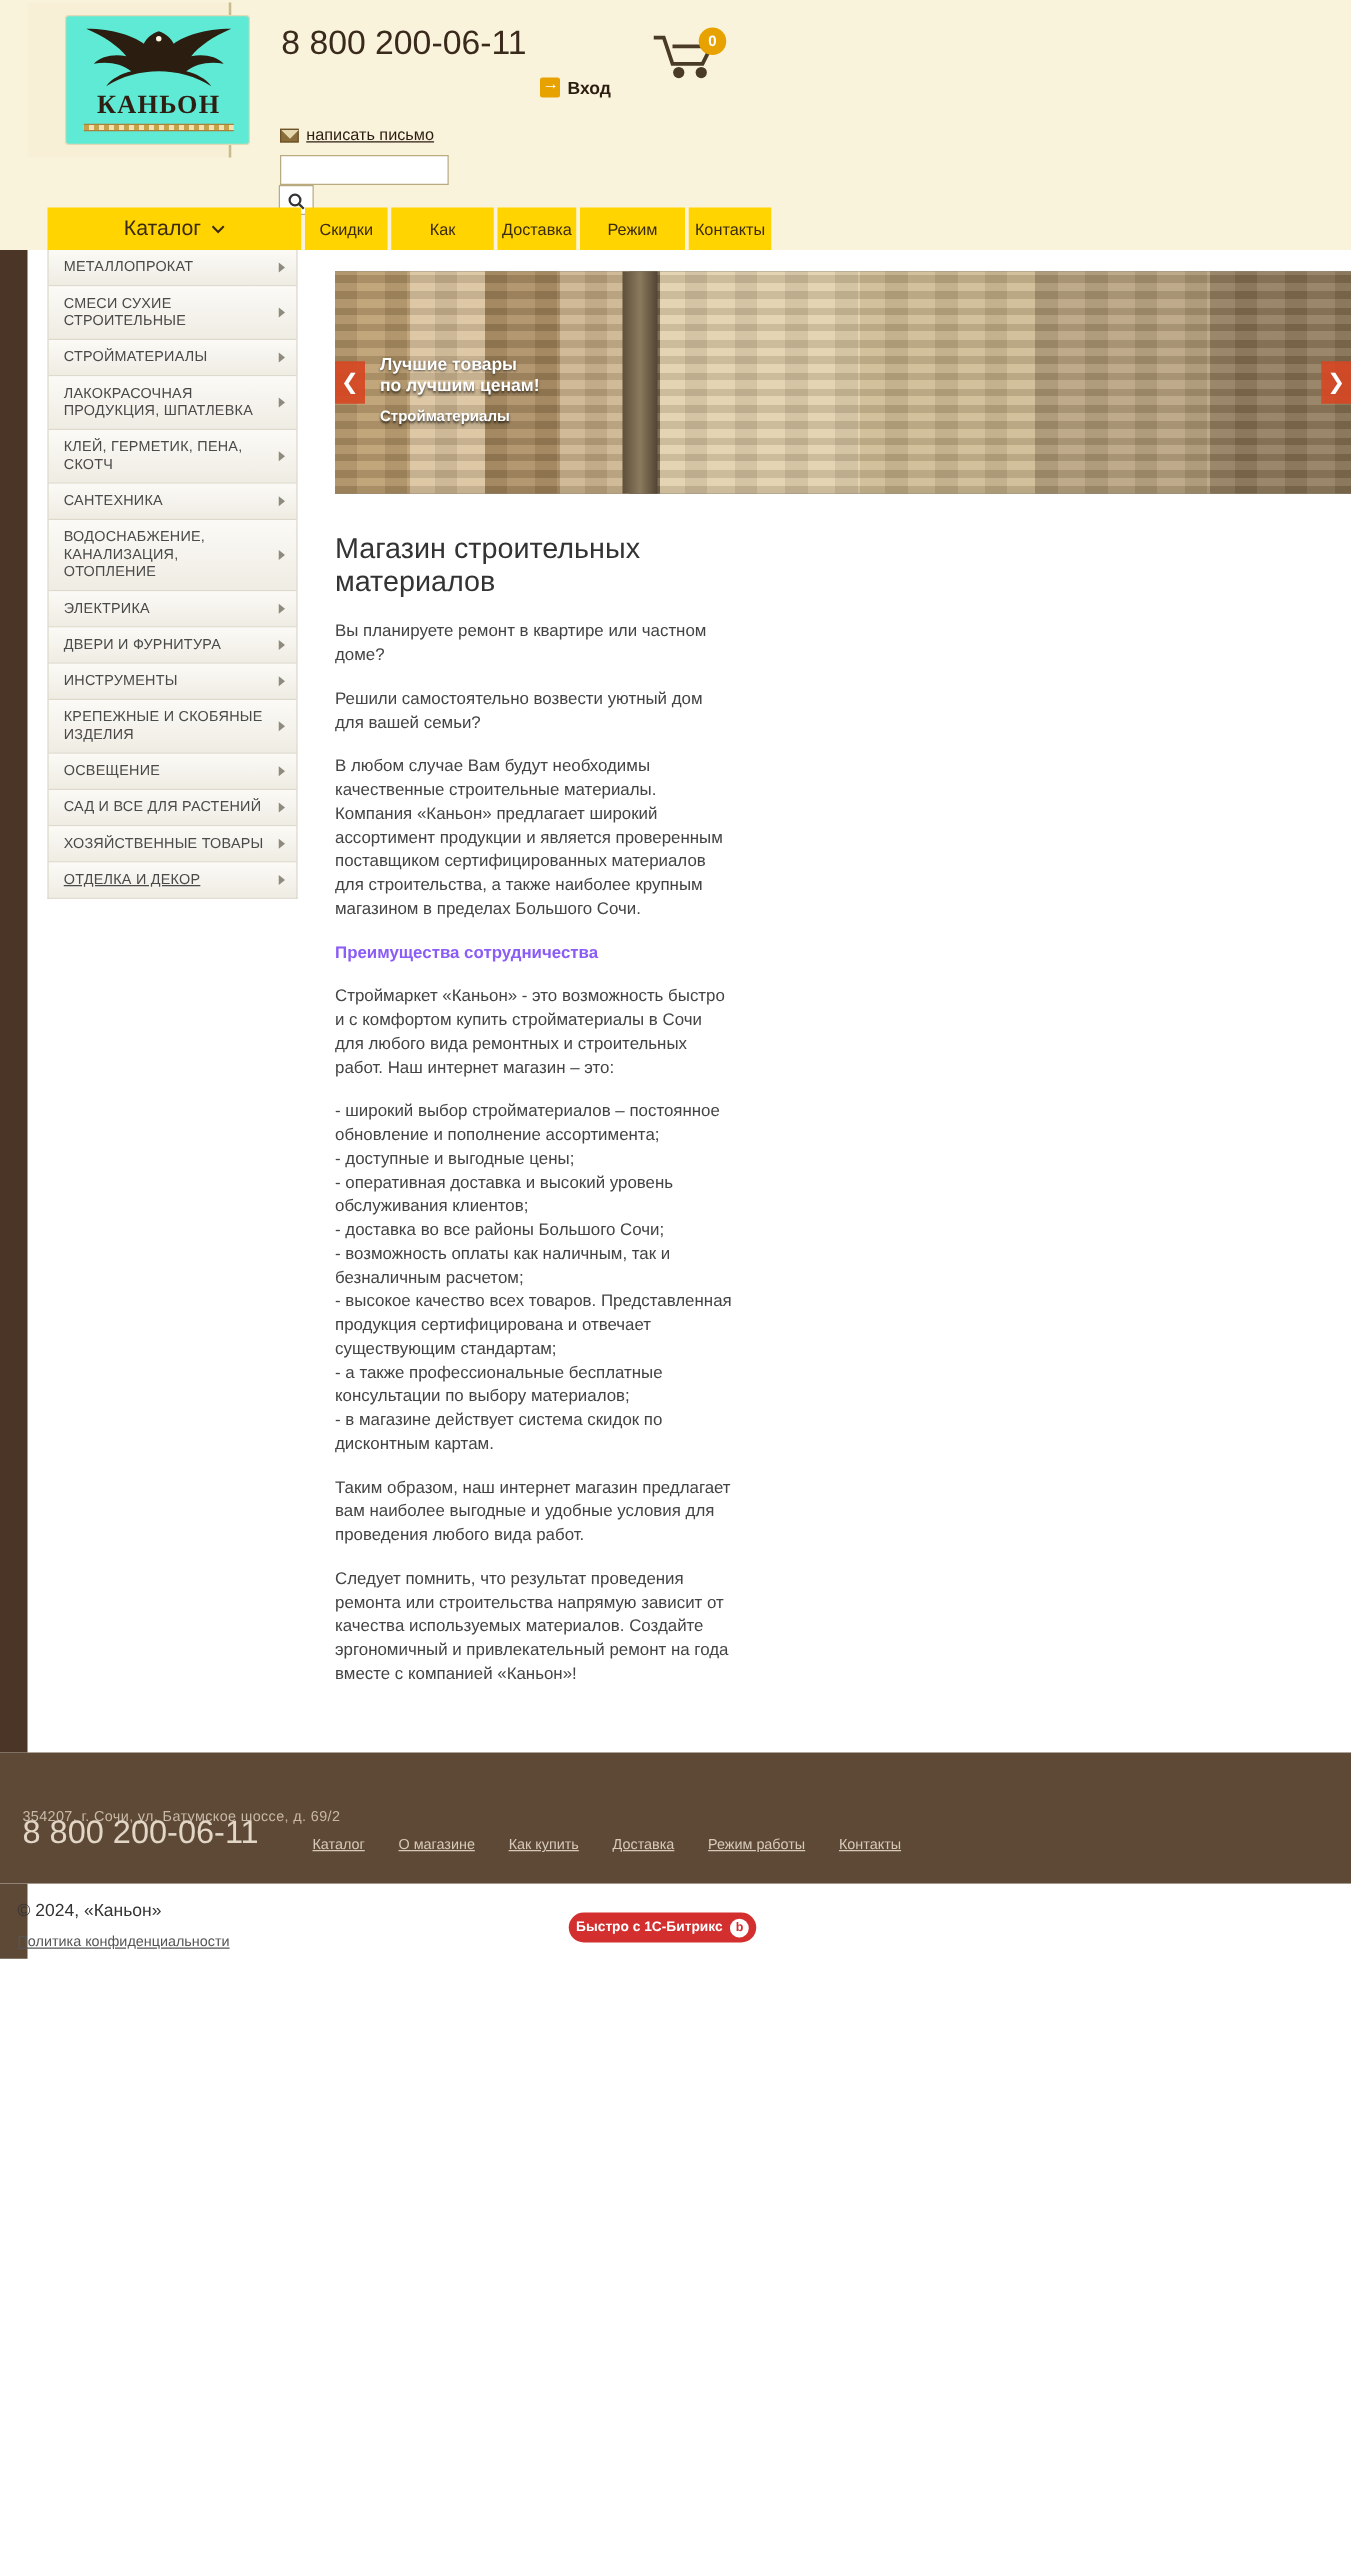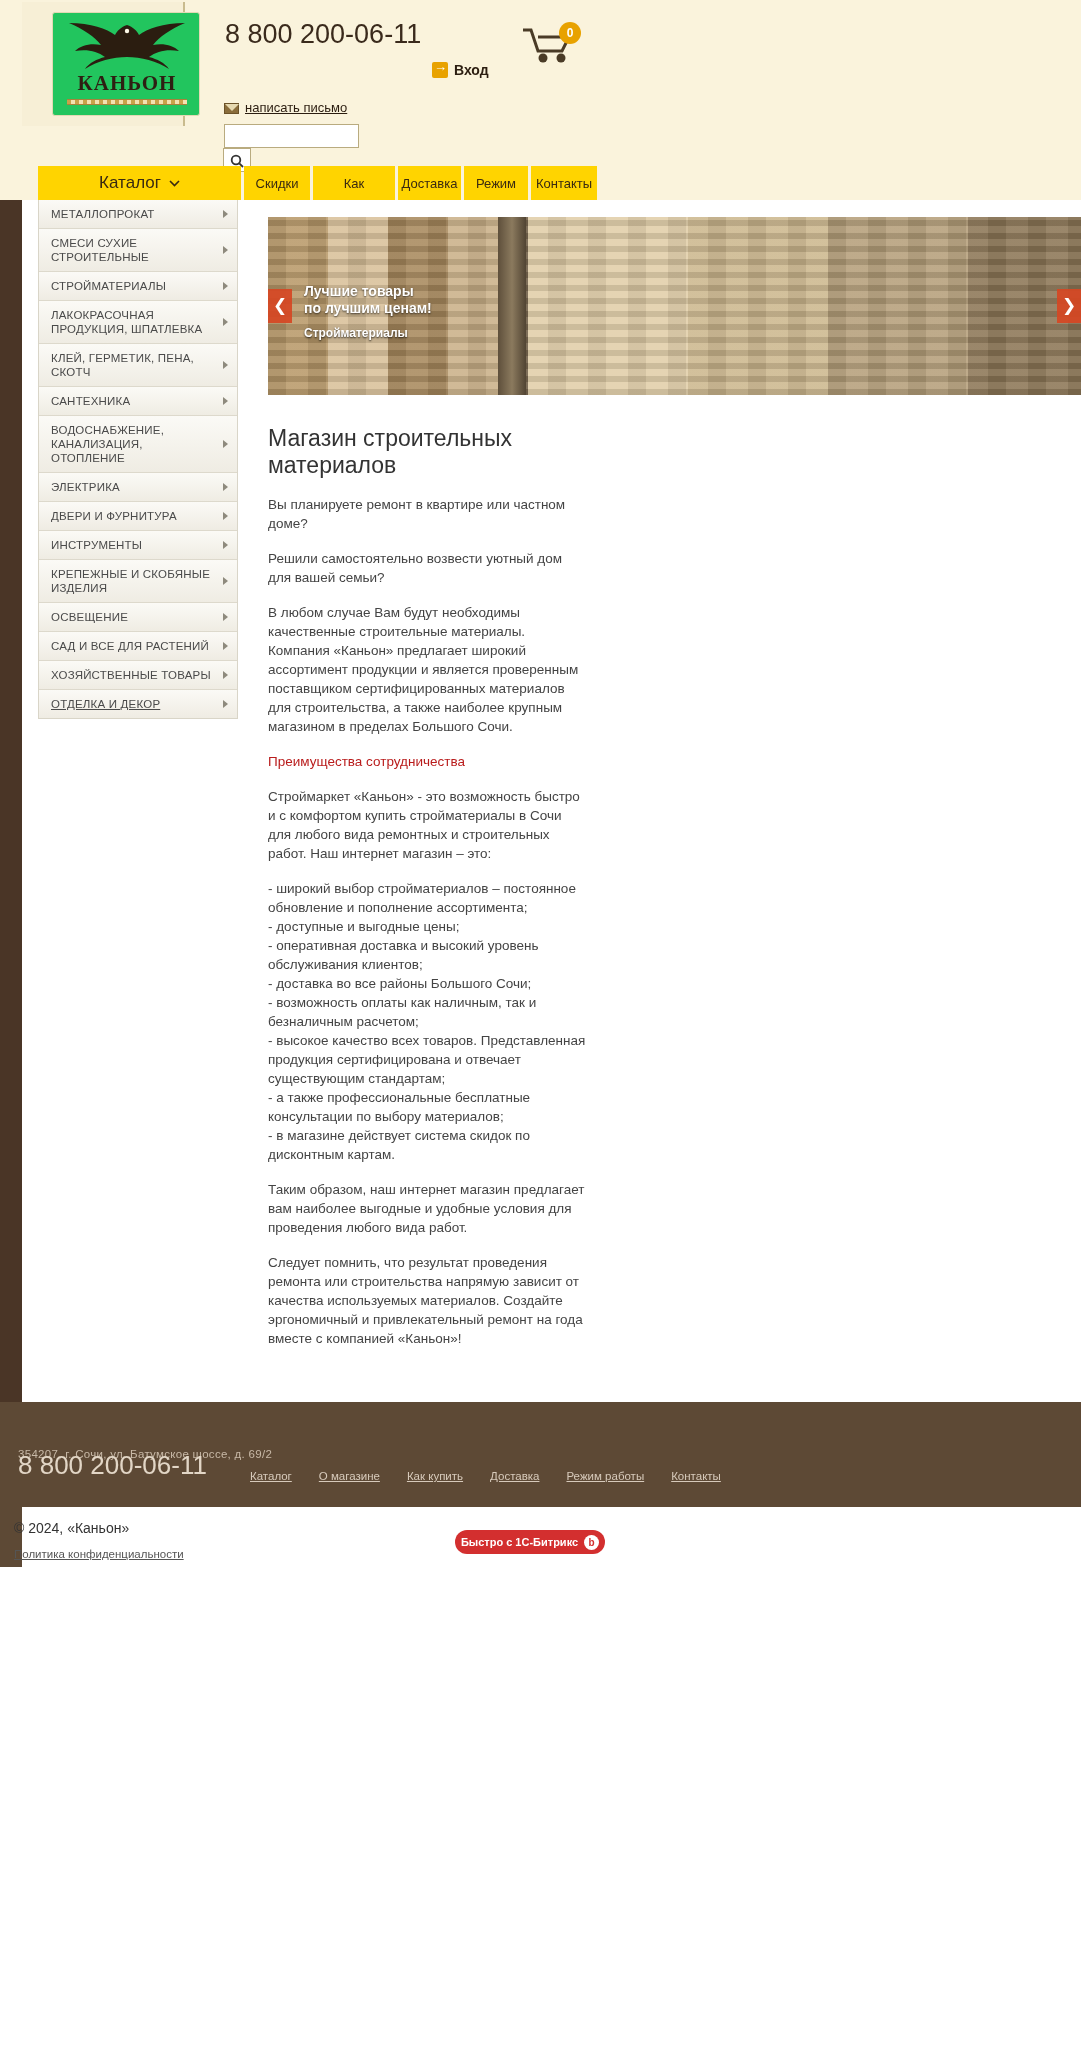--- a/index.html
+++ b/index.html
@@ -23,21 +23,21 @@
     position:absolute; left:0; top:0; width:1081px; height:200px;
     background:#faf3dc;
   }
   .logo-box {
     position:absolute; left:22px; top:2px; width:163px; height:124px;
     background:#f7efd6;
     border-right:2px solid #c9bb8e;
   }
   .logo-inner {
     position:absolute; left:30px; top:10px; width:148px; height:104px;
-    background:#22c55e;
+    background:#5eead4;
     border:1px solid #e3d9b4;
     border-radius:3px;
     overflow:hidden;
   }
   .eagle {
     position:absolute; left:8px; top:4px; width:132px; height:56px;
   }
   .logo-name {
     position:absolute; left:0; top:58px; width:148px;
     text-align:center;
@@ -200,21 +200,21 @@
   .content{
     position:absolute;left:268px;top:425px;width:320px;
   }
   h1.page-title{
     font-size:23px;font-weight:normal;color:#333;
     margin:0 0 16px 0;line-height:27px;
   }
   .content p{
     font-size:13.5px;line-height:19px;color:#444;margin:0 0 16px 0;
   }
-  .content p.bold{font-weight:normal;color:#b91c1c;}
+  .content p.bold{font-weight:bold;color:#8b5cf6;}
   .content p.list{white-space:pre-line;}
 
   
   .footer{
     position:absolute;left:0;top:1402px;width:1081px;height:105px;
     background:#5d4935;
   }
   .footer-addr{
     position:absolute;left:18px;top:22px;
     font-size:11.5px;color:#c8b9a7;letter-spacing:.3px;margin-top:24px;
@@ -311,21 +311,21 @@
     </div>
     <div class="nav-item" style="width:66px">
         <span>Скидки</span>
       </div>
     <div class="nav-item" style="width:82px">
         <span>Как</span>
       </div>
     <div class="nav-item" style="width:63px">
         <span>Доставка</span>
       </div>
-    <div class="nav-item" style="width:64px">
+    <div class="nav-item" style="width:84px">
         <span>Режим</span>
       </div>
     <div class="nav-item" style="width:66px">
         <span>Контакты</span>
       </div>
   </div>
 </div>
 
 <div class="left-rail"></div>
 

